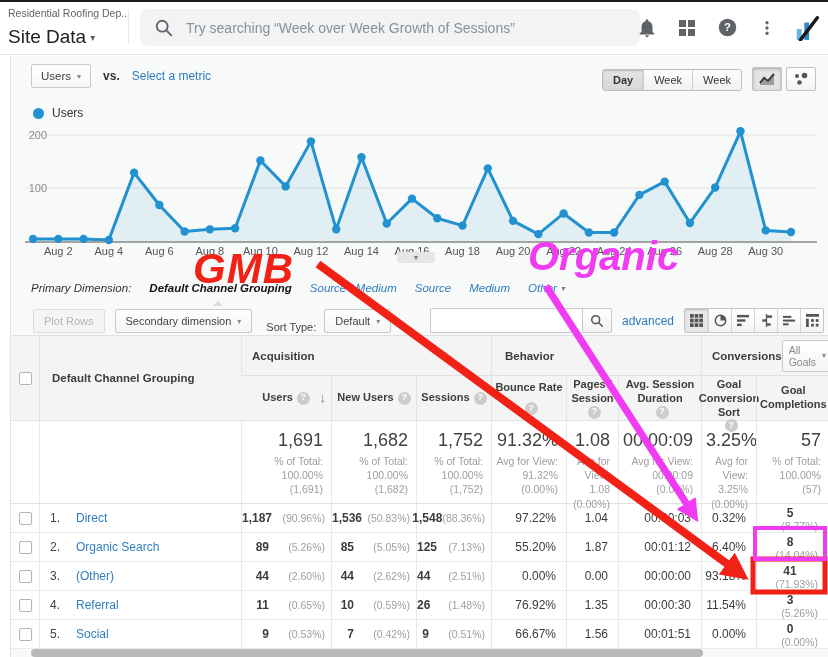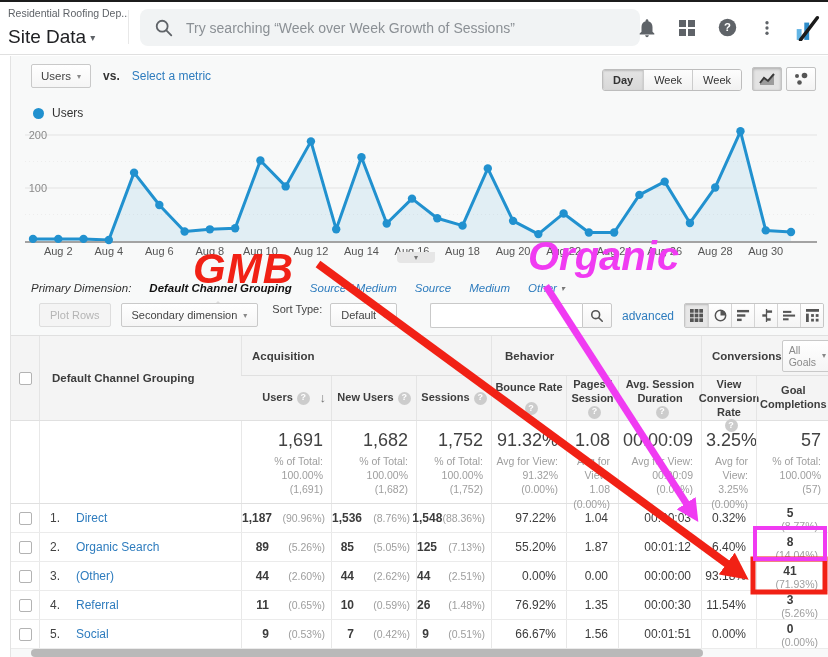--- a/index.html
+++ b/index.html
@@ -60,21 +60,21 @@
   
   .primary-dim { position:absolute; top:226px; left:20px; right:8px; display:flex; align-items:center; gap:18px; font-size:11.5px;font-style:italic; }
   .pd-label { color:#333; }
   .pd-sel { color:#111; font-weight:bold; position:relative; cursor:pointer; }
   .pd-sel::after { content:""; position:absolute; left:45%; bottom:-12px; border:5px solid transparent; border-bottom-color:#dcdcdc; }
   .pd-link { color:#2e7cbe; cursor:pointer; }
   .pd-other { color:#2e7cbe; cursor:pointer; display:inline-flex; gap:4px; align-items:center; }
   .pd-other .caret { color:#777; font-size:8px; }
 
   
-  .toolbar { position:absolute; top:247px; left:8px; right:4px; height:30px; display:flex; align-items:flex-start; }
+  .toolbar { position:absolute; top:247px; left:2px; right:4px; height:30px; display:flex; align-items:flex-end; }
   .btn.disabled { color:#b5b5b5; background:#f4f4f4; border-color:#ddd; cursor:default; }
   .toolbar .btn { padding:5px 10px; font-size:11px; }
   .sortlbl { font-size:11px; color:#444; margin:0 8px 0 14px; }
   .tb-right { margin-left:auto; display:flex; align-items:center; gap:10px; }
   .tb-search { display:flex; }
   .tb-search input { width:152px; height:25px; border:1px solid #c9c9c9; border-right:none; border-radius:2px 0 0 2px;
     padding:0 6px; font-size:11px; outline:none; background:#fff; }
   .tb-search .mag { width:30px; height:25px; border:1px solid #c9c9c9; border-radius:0 2px 2px 0;
     background:linear-gradient(#fff,#f3f3f3); display:flex; align-items:center; justify-content:center; cursor:pointer; }
   .viewicons { display:flex; border:1px solid #c6c6c6; border-radius:2px; overflow:hidden; }
@@ -421,21 +421,21 @@
           </div>
           <div class="hcol w-p">
             <span>Pages / Session</span>
               <span class="q">?</span>
           </div>
           <div class="hcol w-d">
             <span>Avg. Session Duration</span>
               <span class="q">?</span>
           </div>
           <div class="hcol w-cr">
-            <span>View Conversion Rate</span>
+            <span>Goal Conversion Sort</span>
               <span class="q">?</span>
           </div>
           <div class="hcol w-gc">
             <span>Goal Completions</span>
               <span class="q">?</span>
           </div>
         </div>
       </div>
     </div>
 
@@ -498,21 +498,21 @@
     <div class="td w-ch chc">
       <span class="rank">1.</span>
       <a class="link">Direct</a>
     </div>
     <div class="td w-u num">
       <b>1,187</b>
             <span class="pct">(90.96%)</span>
     </div>
     <div class="td w-nu num">
       <b>1,536</b>
-            <span class="pct">(8.76%)</span>
+            <span class="pct">(50.83%)</span>
     </div>
     <div class="td w-s num">
       <b>1,548</b>
             <span class="pct">(88.36%)</span>
     </div>
     <div class="td w-b single">97.22%</div>
     <div class="td w-p single">1.04</div>
     <div class="td w-d single">00:00:03</div>
     <div class="td w-cr single">0.32%</div>
     <div class="td w-gc num">

